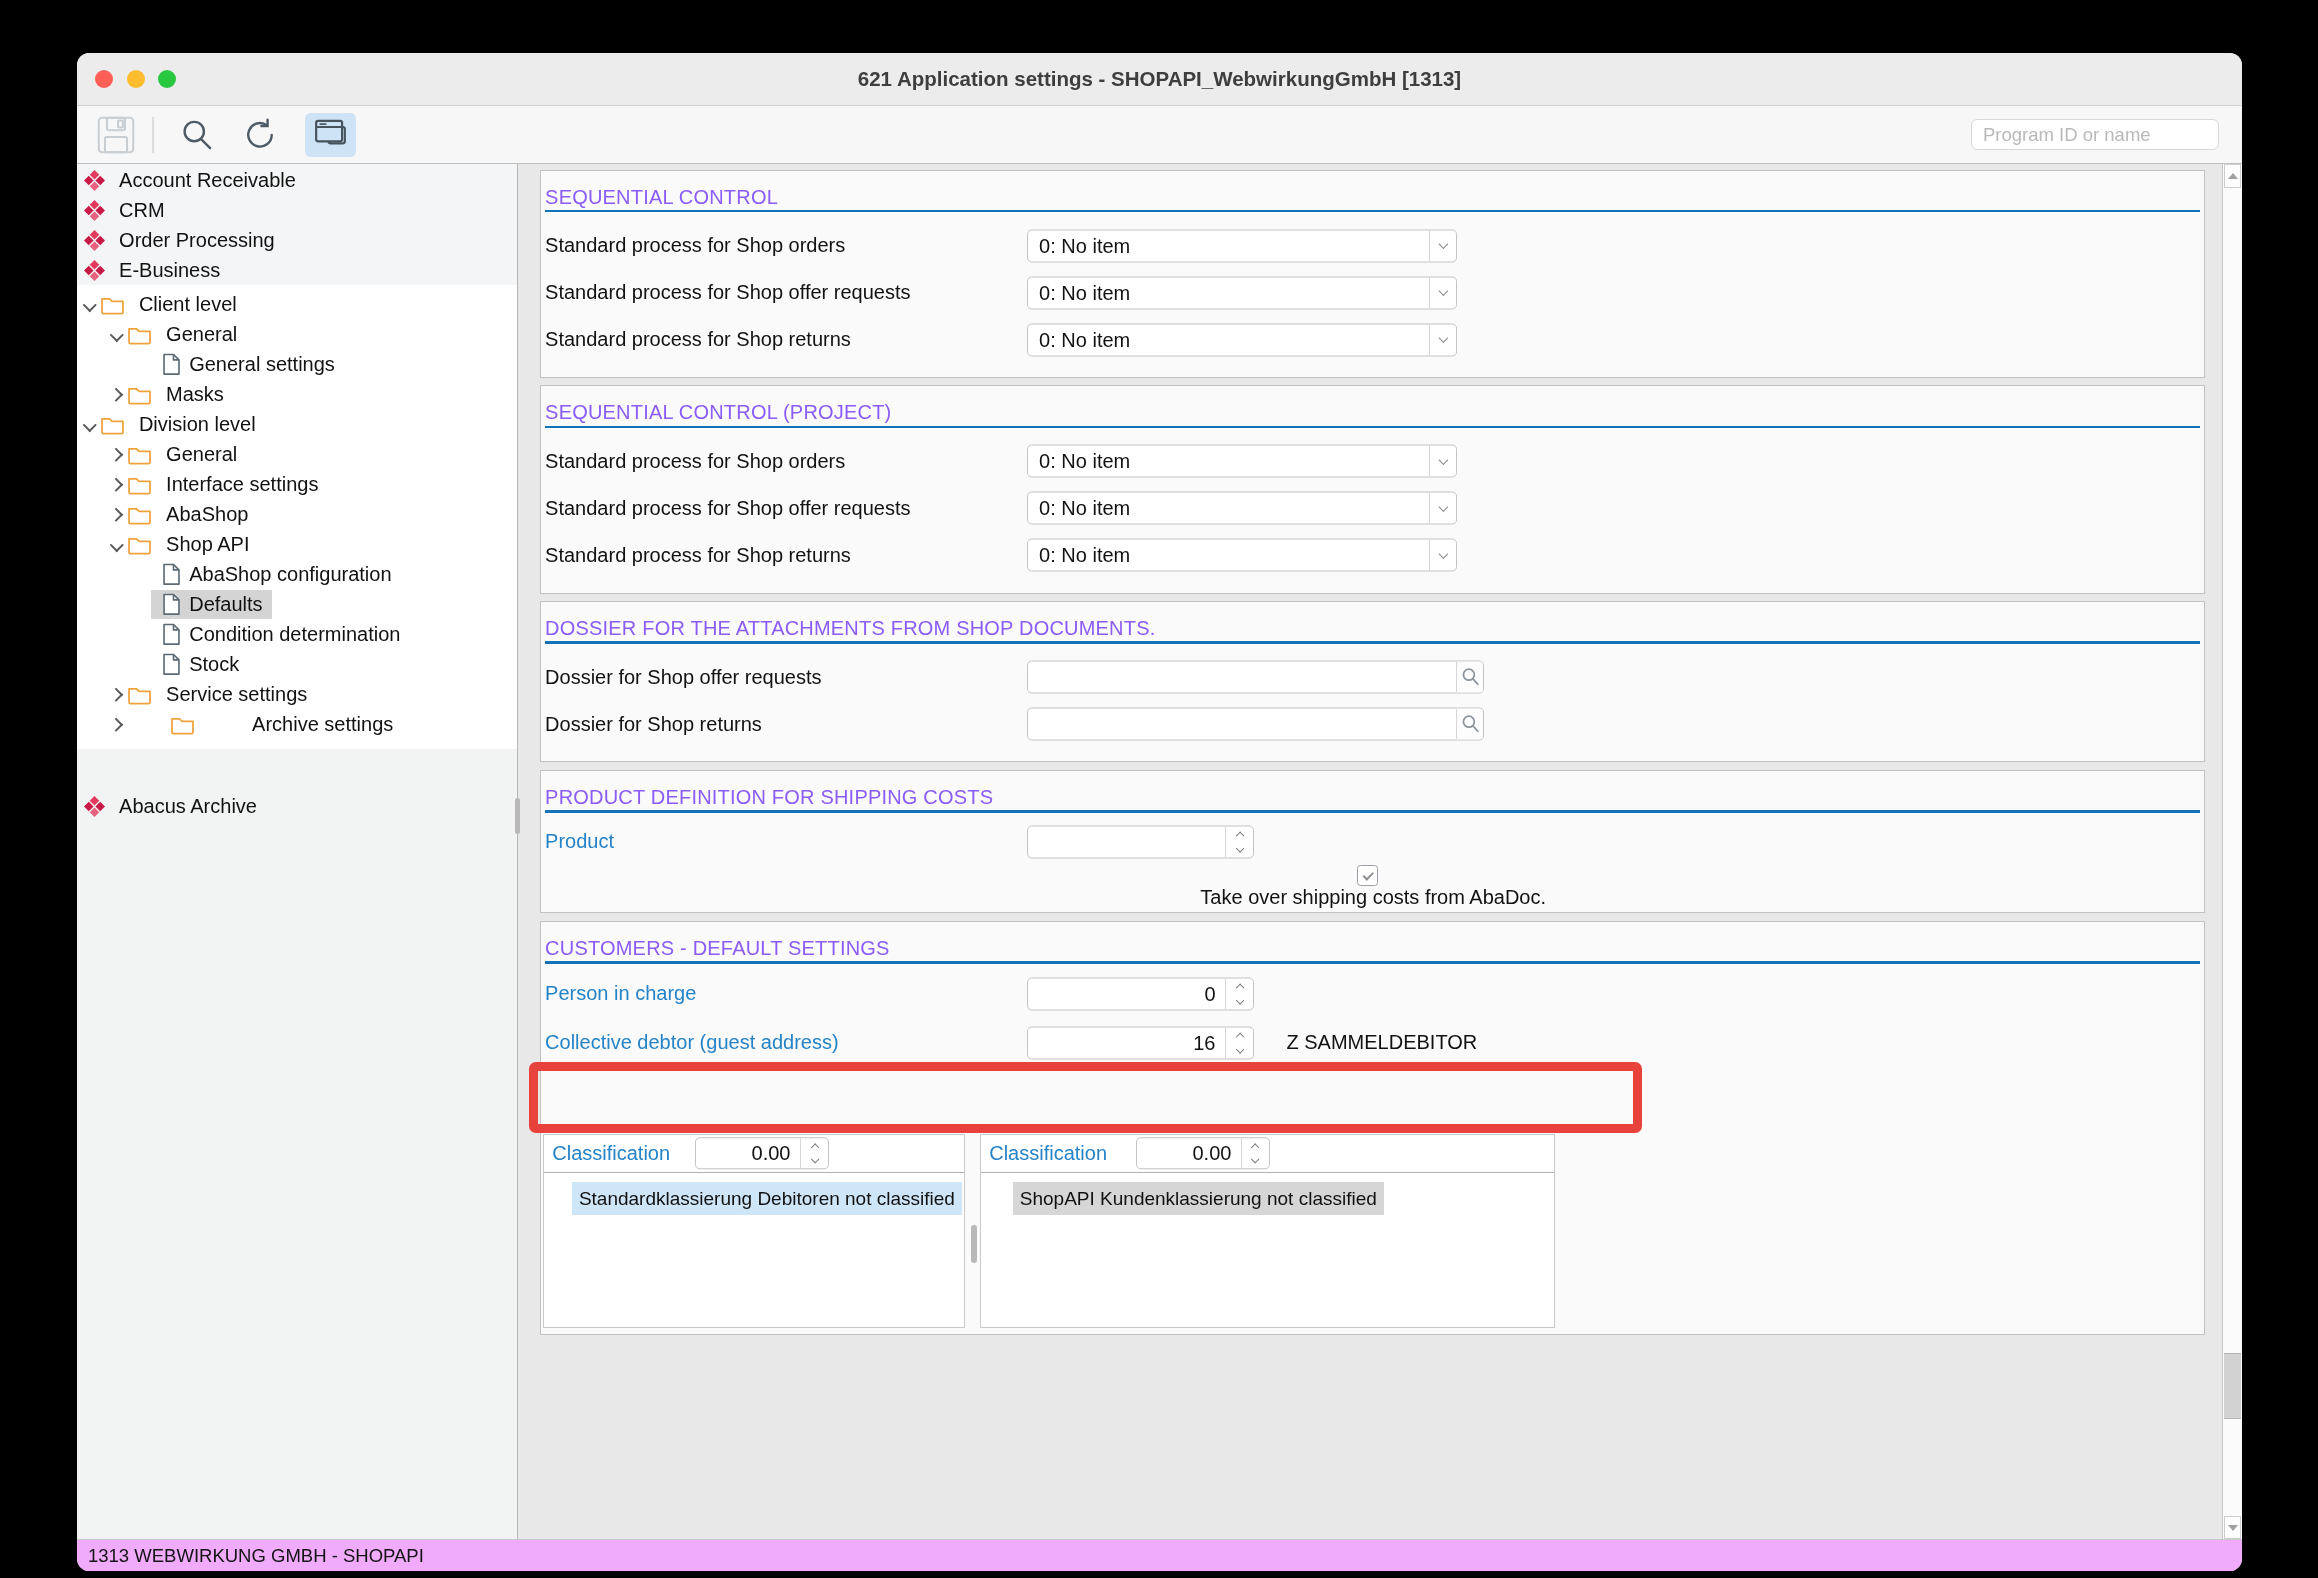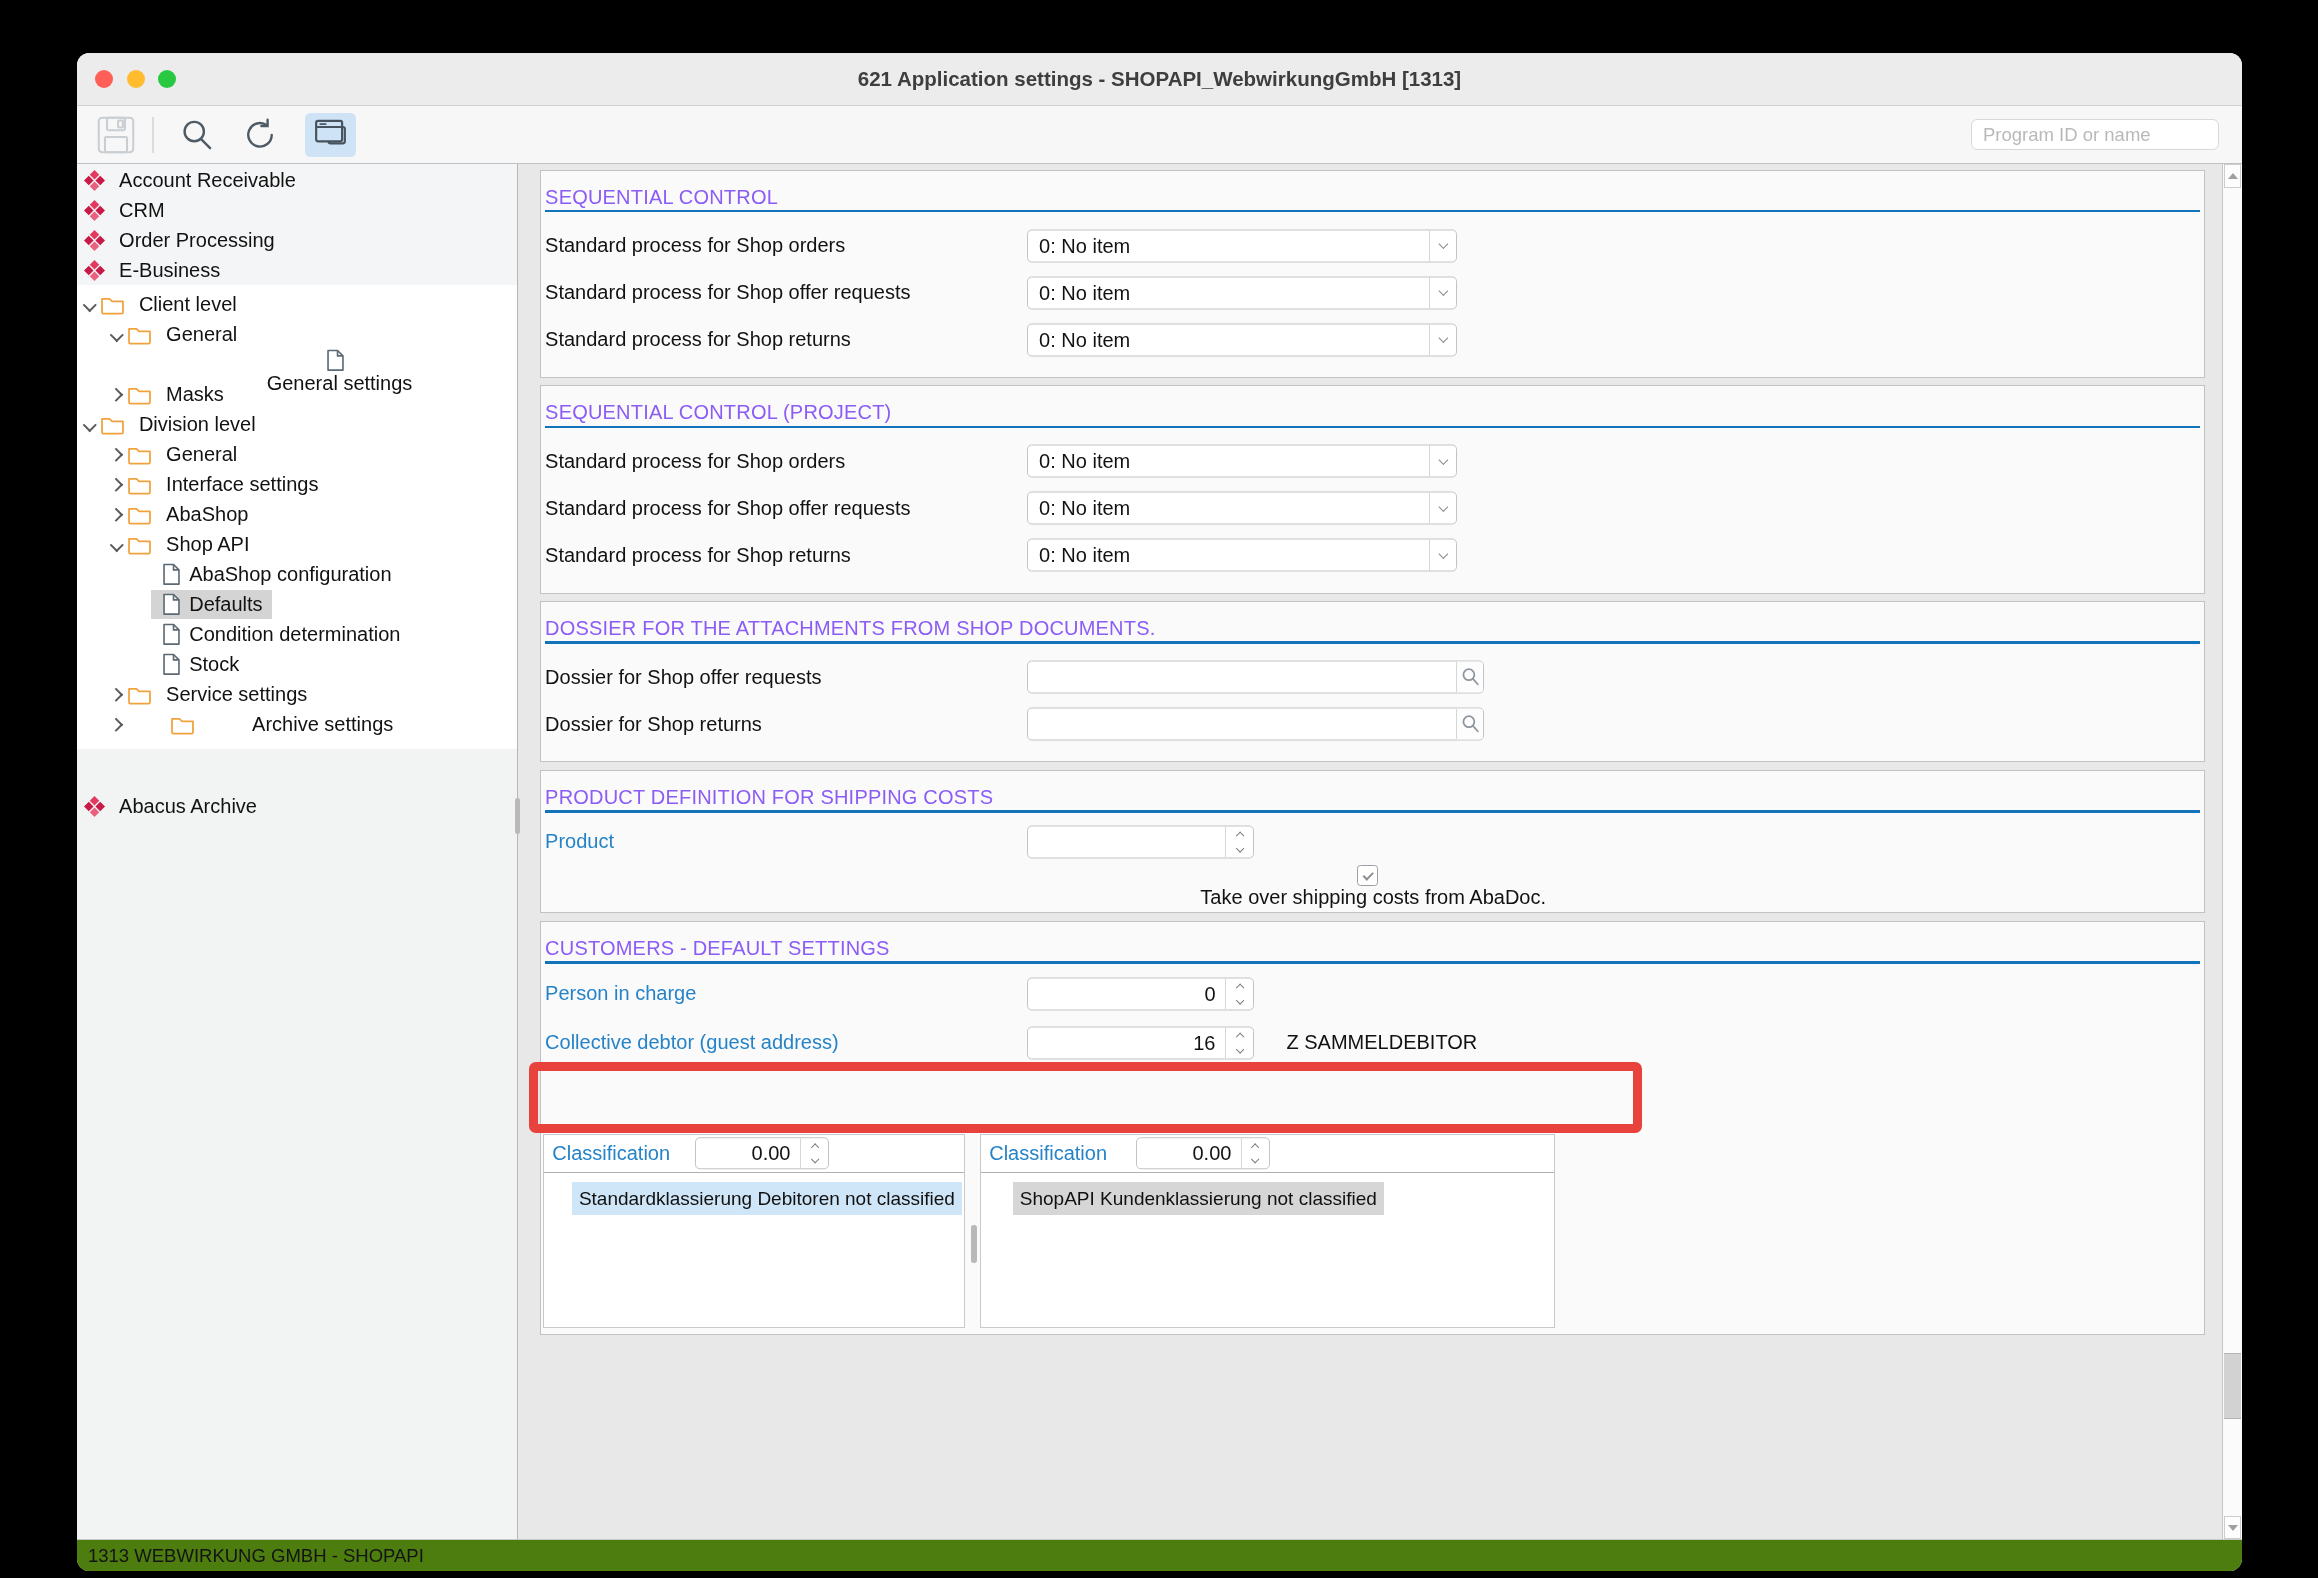--- a/index.html
+++ b/index.html
@@ -100,21 +100,21 @@
   
   .vscroll{position:absolute;right:0;top:0;bottom:0;width:20px;background:#fbfbfb;border-left:1.4px solid #c6c6c6;}
   .sbtn{position:absolute;left:1.4px;right:0.7px;height:24px;background:#fdfdfd;border:1.4px solid #cdcdcd;
         display:flex;align-items:center;justify-content:center;}
   .sbtn.up{top:0;}
   .sbtn.down{bottom:0;height:23px;}
   .tri-up{width:0;height:0;border-left:5.5px solid transparent;border-right:5.5px solid transparent;border-bottom:6.2px solid #a0a0a0;}
   .tri-dn{width:0;height:0;border-left:5.5px solid transparent;border-right:5.5px solid transparent;border-top:6.2px solid #a0a0a0;}
   .sthumb{position:absolute;left:1.4px;right:0.7px;top:1189px;height:66px;background:#d2d2d2;border-top:1.4px solid #b5b5b5;border-bottom:1.4px solid #b5b5b5;}
   
-  .statusbar{height:32px;flex:none;background:#4d7c0f;border-top:1.4px solid #c9c9c9;
+  .statusbar{height:32px;flex:none;background:#f0abfc;border-top:1.4px solid #c9c9c9;
              display:flex;align-items:center;padding-left:11px;font-size:18.5px;color:#141414;}
 </style>
 </head>
 <body>
 
 <div id="stage">
   <div id="window">
 
     <div class="titlebar">
       <div class="lights">
@@ -229,21 +229,21 @@
               </div>
               <div class="trow" style="padding-left: 34px;">
                 <span class="chev exp"></span>
                 <span class="tico">
                   <svg width="25" height="21" viewBox="0 0 37 31">
                     <path d="M3 7 h11 l4 4 h16 v16 a2 2 0 0 1 -2 2 h-27 a2 2 0 0 1 -2 -2 z" fill="#ffffff" stroke="#f0a23c" stroke-width="2.6" stroke-linejoin="round"></path>
                   </svg>
                 </span>
                 <span>General</span>
               </div>
-              <div class="trow" style="padding-left: 85px; flex-direction: column;">
+              <div class="trow" style="padding-left: 85px;">
                 <span class="tico" style="margin-right:8.2px">
                   <svg width="19" height="22.6" viewBox="0 0 28 33">
                     <path d="M3 2 h14 l8 8 v21 h-22 z" fill="#ffffff" stroke="#5d6a74" stroke-width="2.4" stroke-linejoin="round"></path>
                     <path d="M17 2 v8 h8" fill="none" stroke="#5d6a74" stroke-width="2.4"></path>
                   </svg>
                 </span>
                 <span>General settings</span>
               </div>
               <div class="trow" style="padding-left: 34px;">
                 <span class="chev col"></span>

